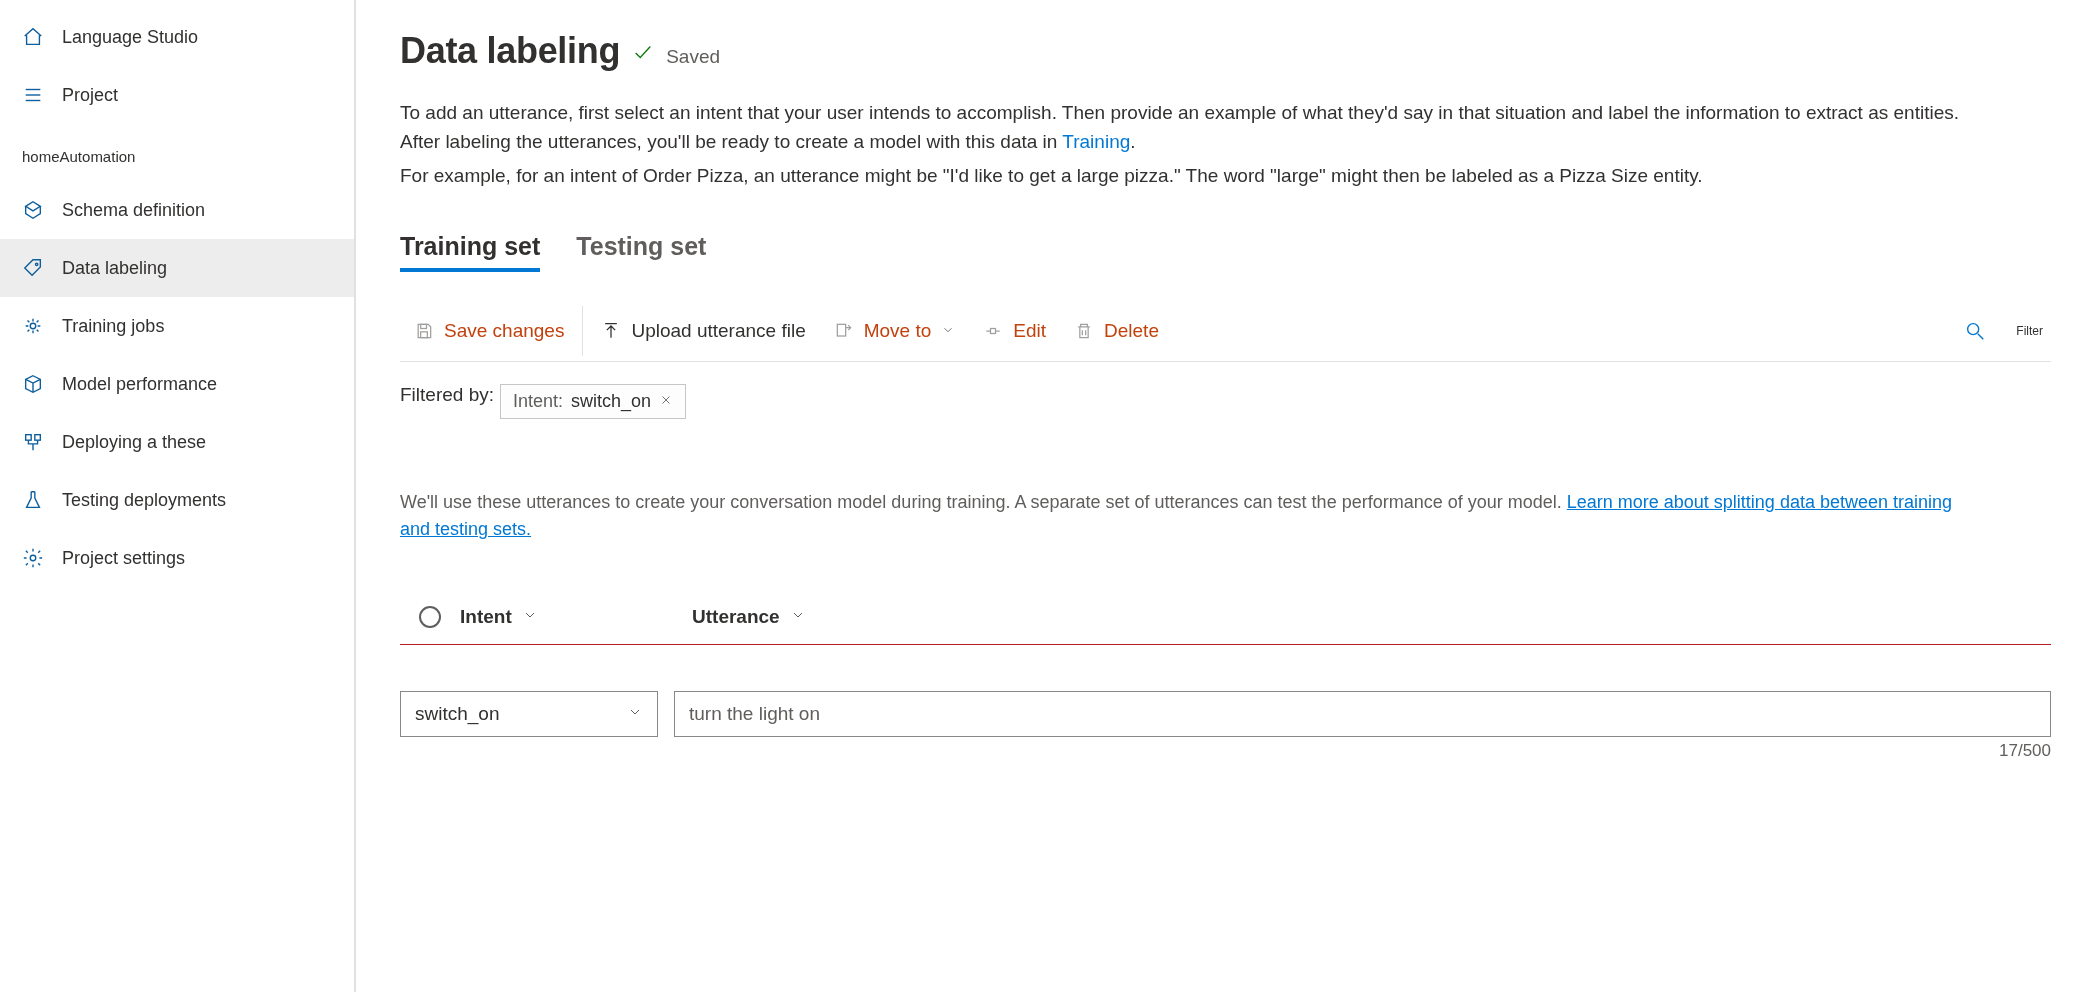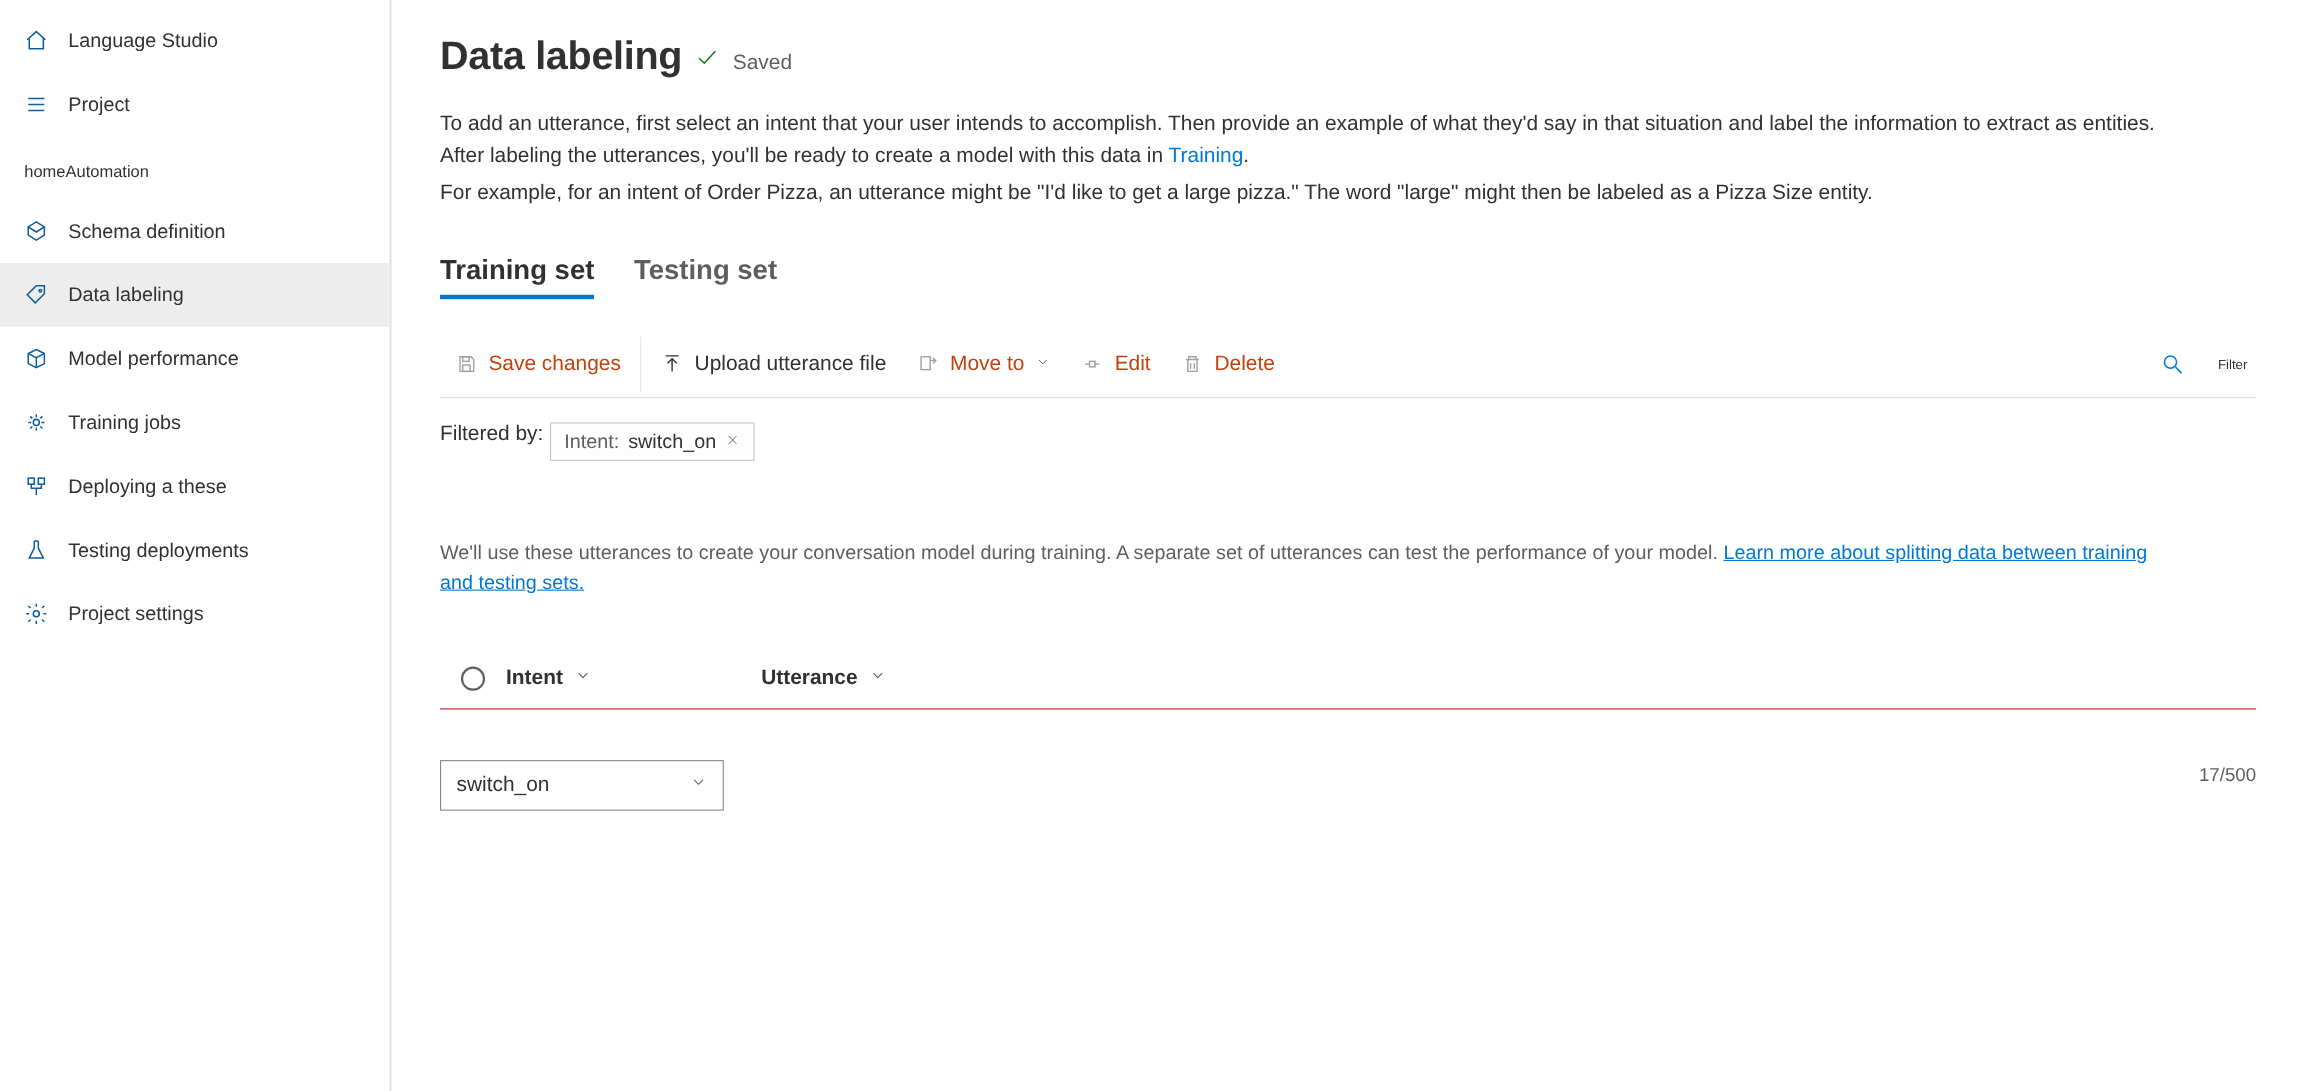--- a/index.html
+++ b/index.html
@@ -268,34 +268,34 @@
       <svg viewBox="0 0 24 24">
           <path d="M3 12 L12 3 H20 V11 L11 20 Z"></path>
           <circle cx="16" cy="8" r="1.3"></circle>
         </svg>
     </span>
     <span>Data labeling</span>
   </div>
   <div class="side-item">
     <span class="icon">
       <svg viewBox="0 0 24 24">
+          <circle cx="12" cy="12" r="3"></circle>
+          <path d="M4 12h3M17 12h3M12 4v3M12 17v3M6 6l2 2M16 16l2 2M18 6l-2 2M8 16l-2 2"></path>
+        </svg>
+    </span>
+    <span>Training jobs</span>
+  </div>
+  <div class="side-item">
+    <span class="icon">
+      <svg viewBox="0 0 24 24">
           <path d="M12 3 L20 7 V17 L12 21 L4 17 V7 Z"></path>
           <path d="M4 7 L12 11 L20 7 M12 11 V21"></path>
         </svg>
     </span>
     <span>Model performance</span>
-  </div>
-  <div class="side-item">
-    <span class="icon">
-      <svg viewBox="0 0 24 24">
-          <circle cx="12" cy="12" r="3"></circle>
-          <path d="M4 12h3M17 12h3M12 4v3M12 17v3M6 6l2 2M16 16l2 2M18 6l-2 2M8 16l-2 2"></path>
-        </svg>
-    </span>
-    <span>Training jobs</span>
   </div>
   <div class="side-item">
     <span class="icon">
       <svg viewBox="0 0 24 24">
           <rect x="4" y="4" width="6" height="6"></rect>
           <rect x="14" y="4" width="6" height="6"></rect>
           <path d="M12 14 V21 M7 10 V14 H17 V10"></path>
         </svg>
     </span>
     <span>Deploying a these</span>
@@ -456,17 +456,18 @@
   <div class="input-row">
     <div class="intent-select">
       <span>switch_on</span>
       <span class="chev">
         <svg viewBox="0 0 24 24" width="16" height="16">
             <polyline points="6 9 12 15 18 9"></polyline>
           </svg>
       </span>
     </div>
     <div class="utterance-wrap">
+      <input class="utterance-input" value="turn the light on" style="">
       <div class="char-count">17/500</div>
     </div>
   </div>
 
 </main>
 
 </body></html>

